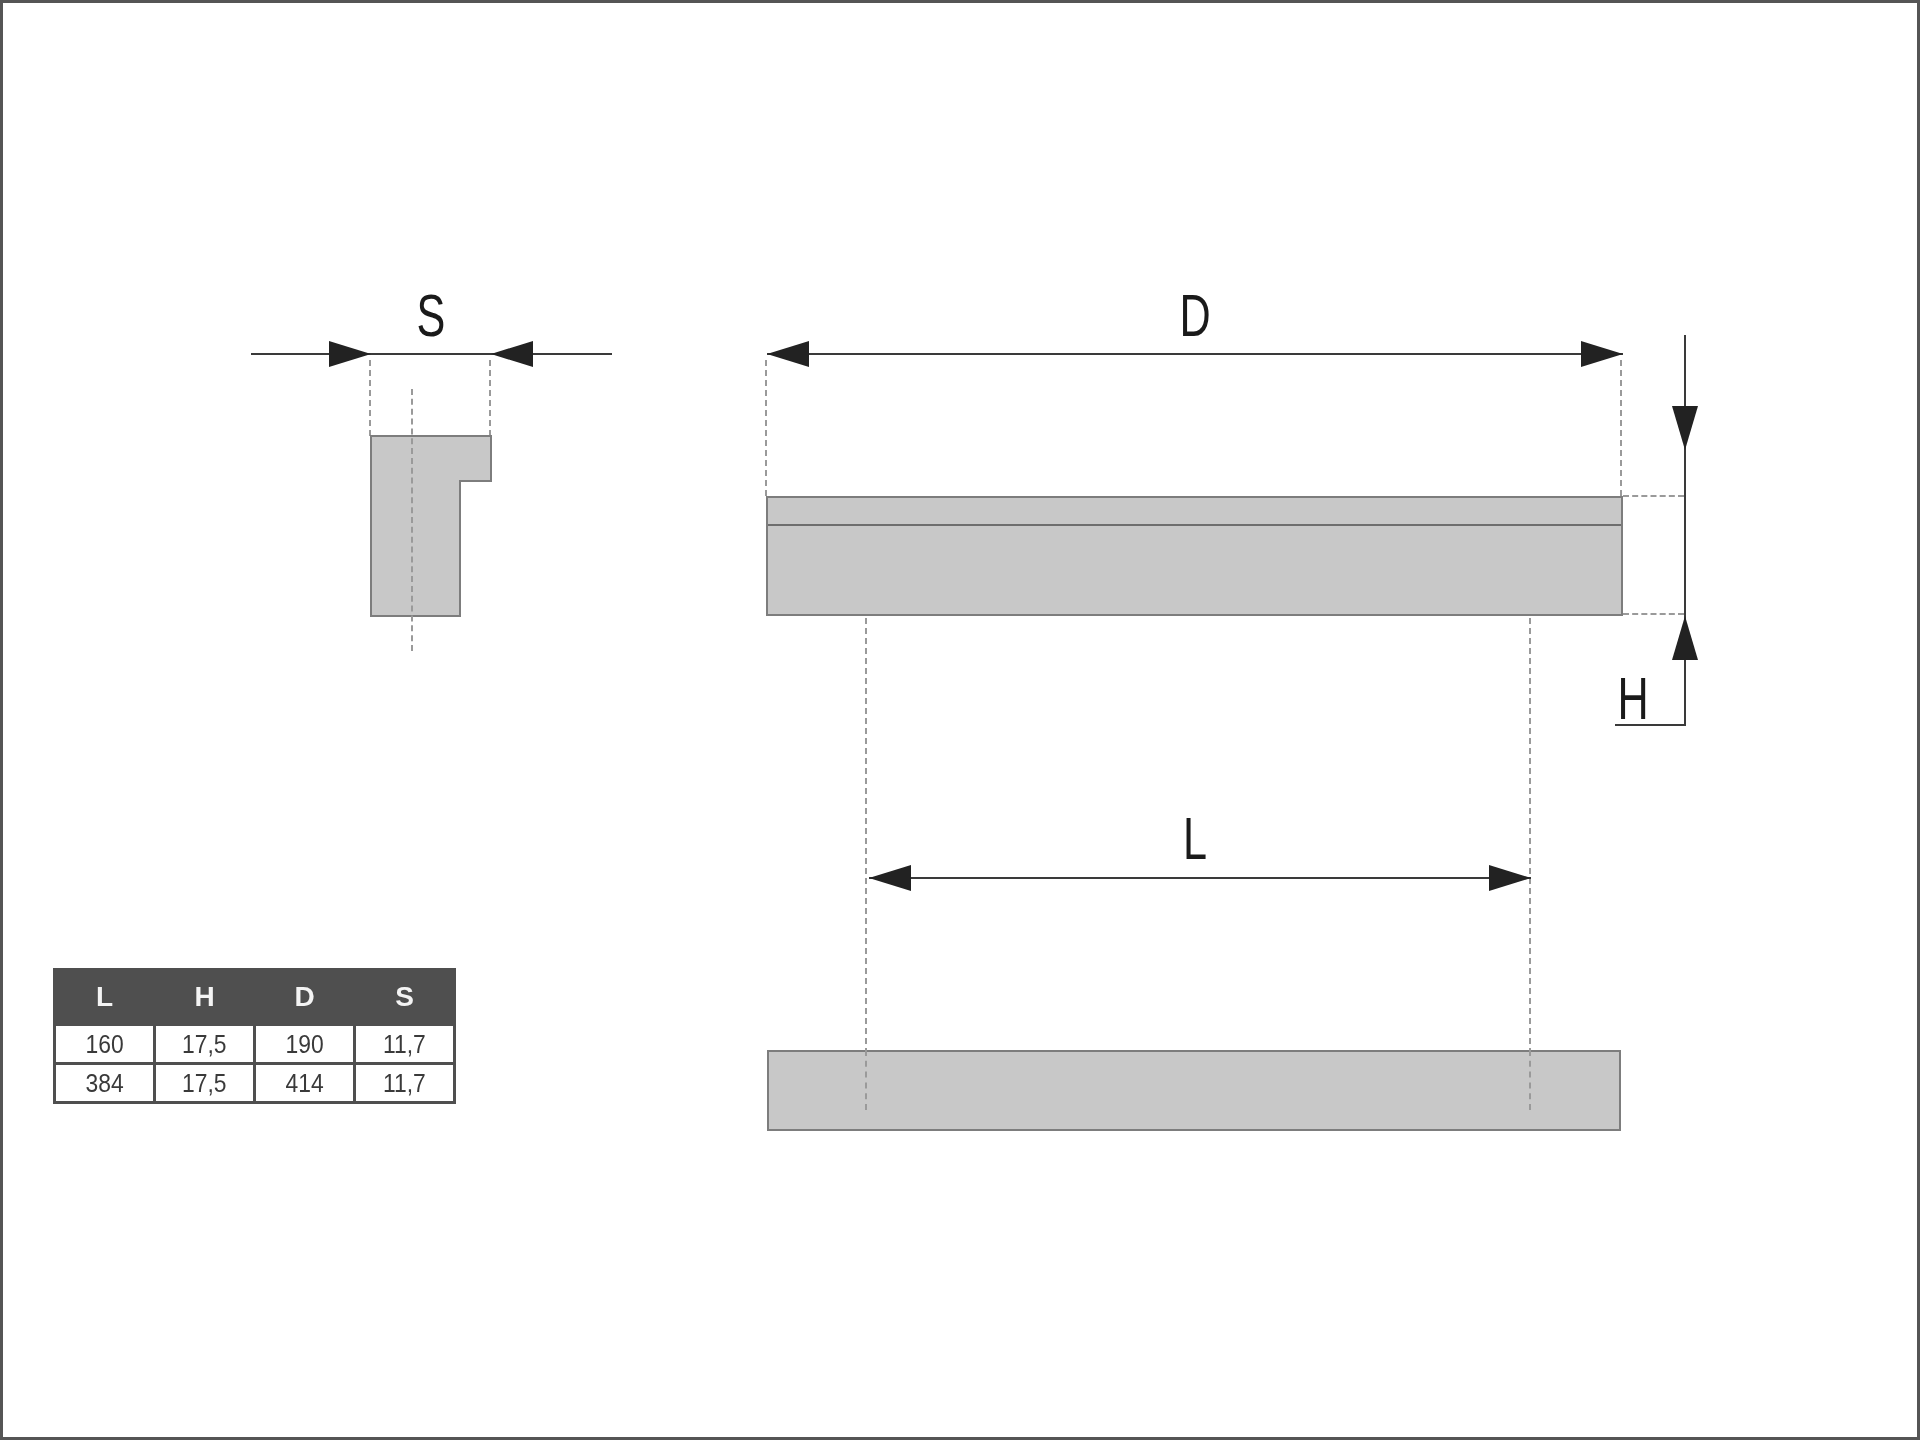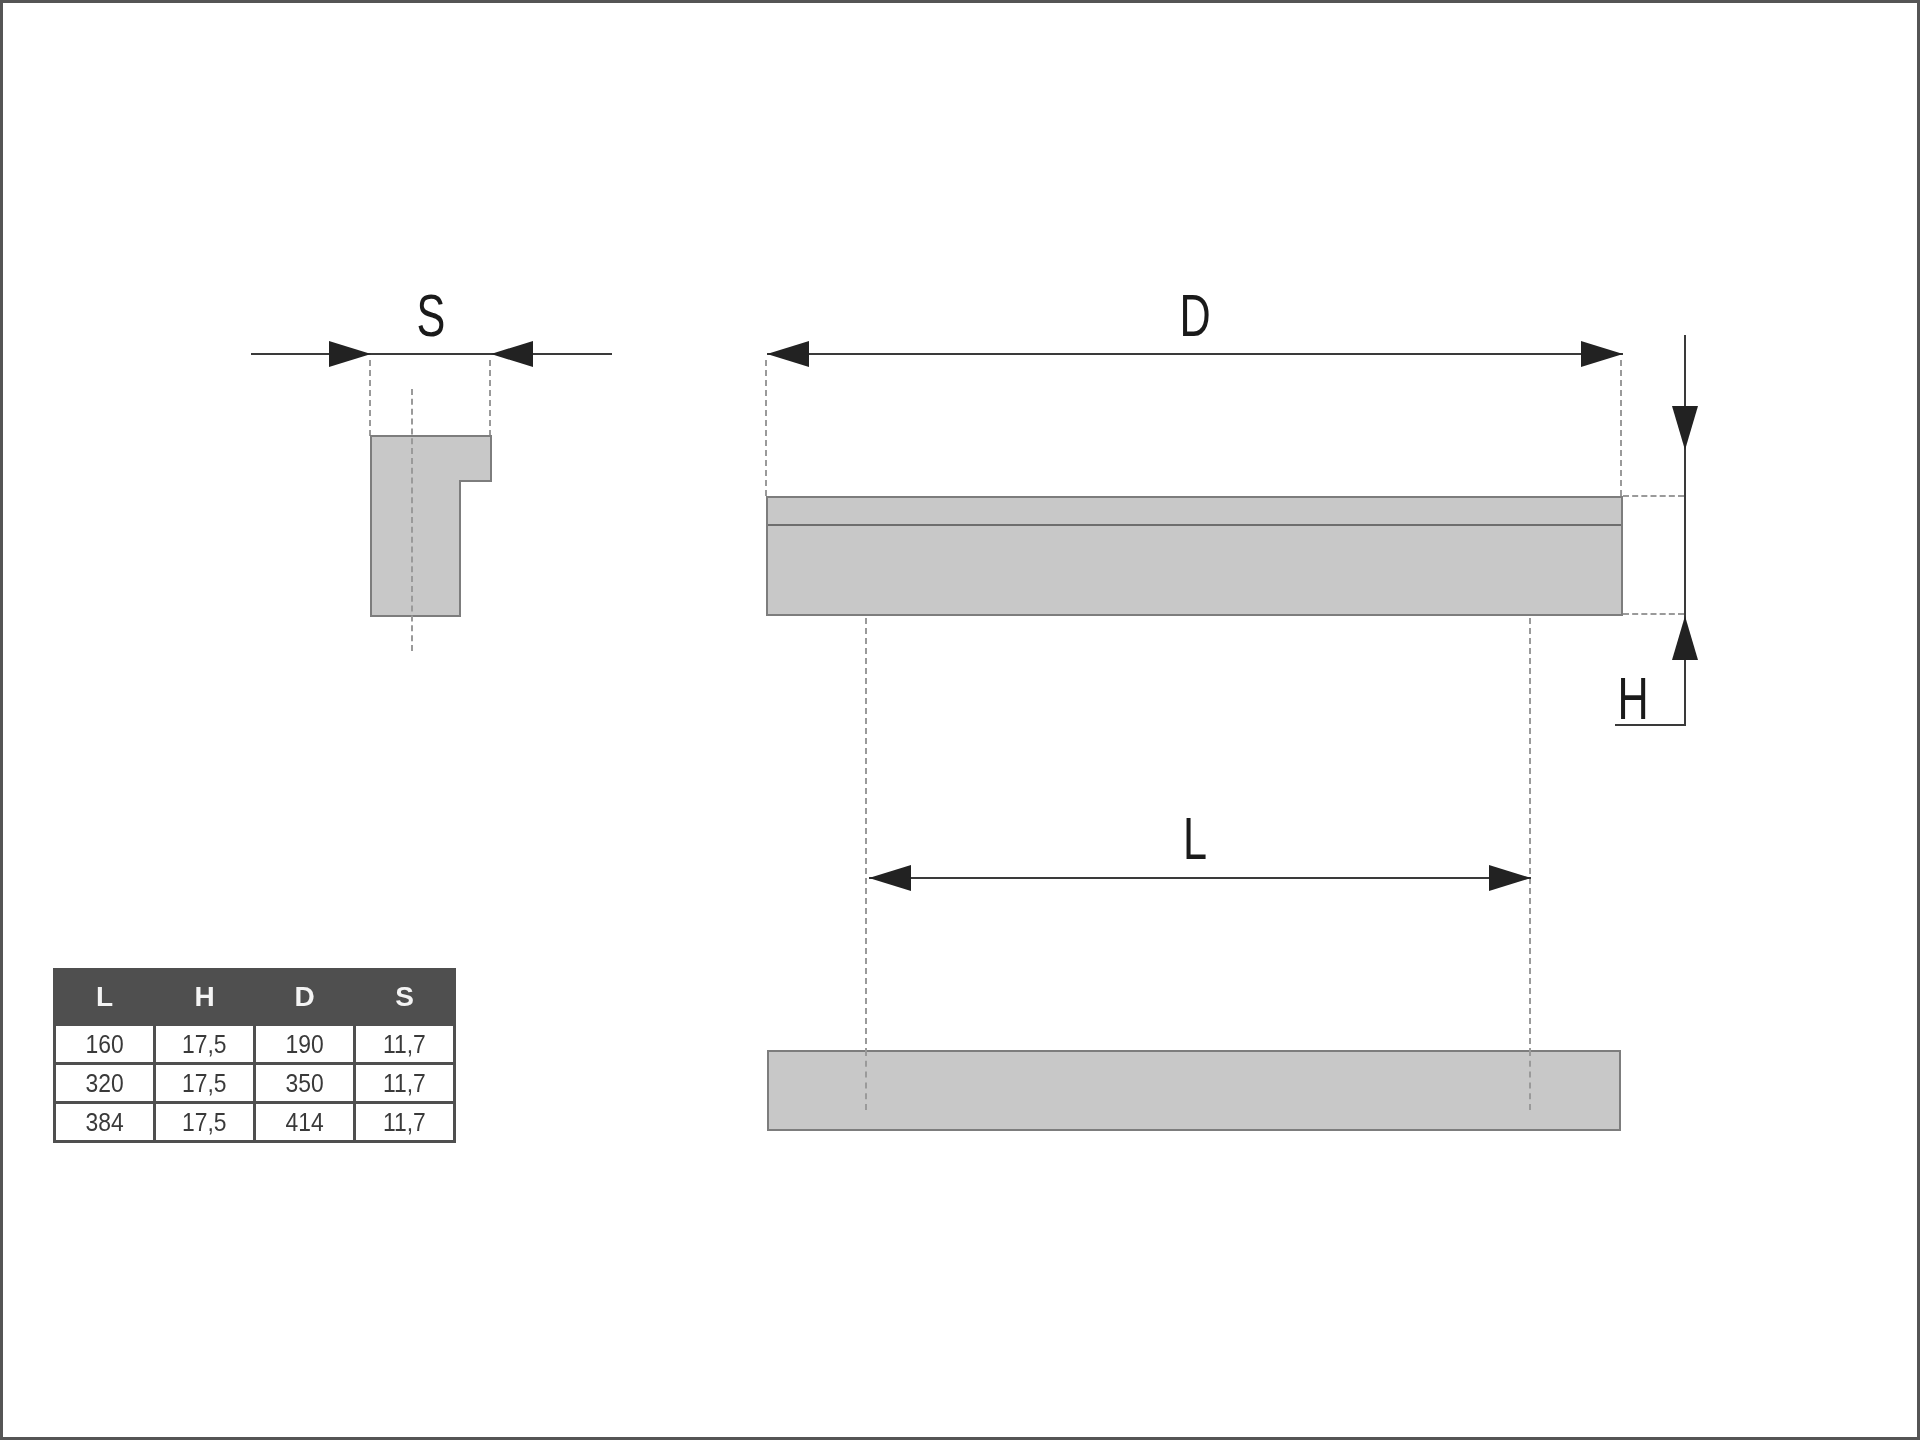--- a/index.html
+++ b/index.html
@@ -118,26 +118,20 @@
         </tr>
       </thead>
     <tbody>
         <tr>
           <td><span>160</span></td>
           <td><span>17,5</span></td>
           <td><span>190</span></td>
           <td><span>11,7</span></td>
         </tr>
         <tr>
-          <td><span>320</span></td>
-          <td><span>17,5</span></td>
-          <td><span>350</span></td>
-          <td><span>11,7</span></td>
-        </tr>
-        <tr>
           <td><span>384</span></td>
           <td><span>17,5</span></td>
           <td><span>414</span></td>
           <td><span>11,7</span></td>
         </tr>
       </tbody>
   </table>
 
 </div>
 

